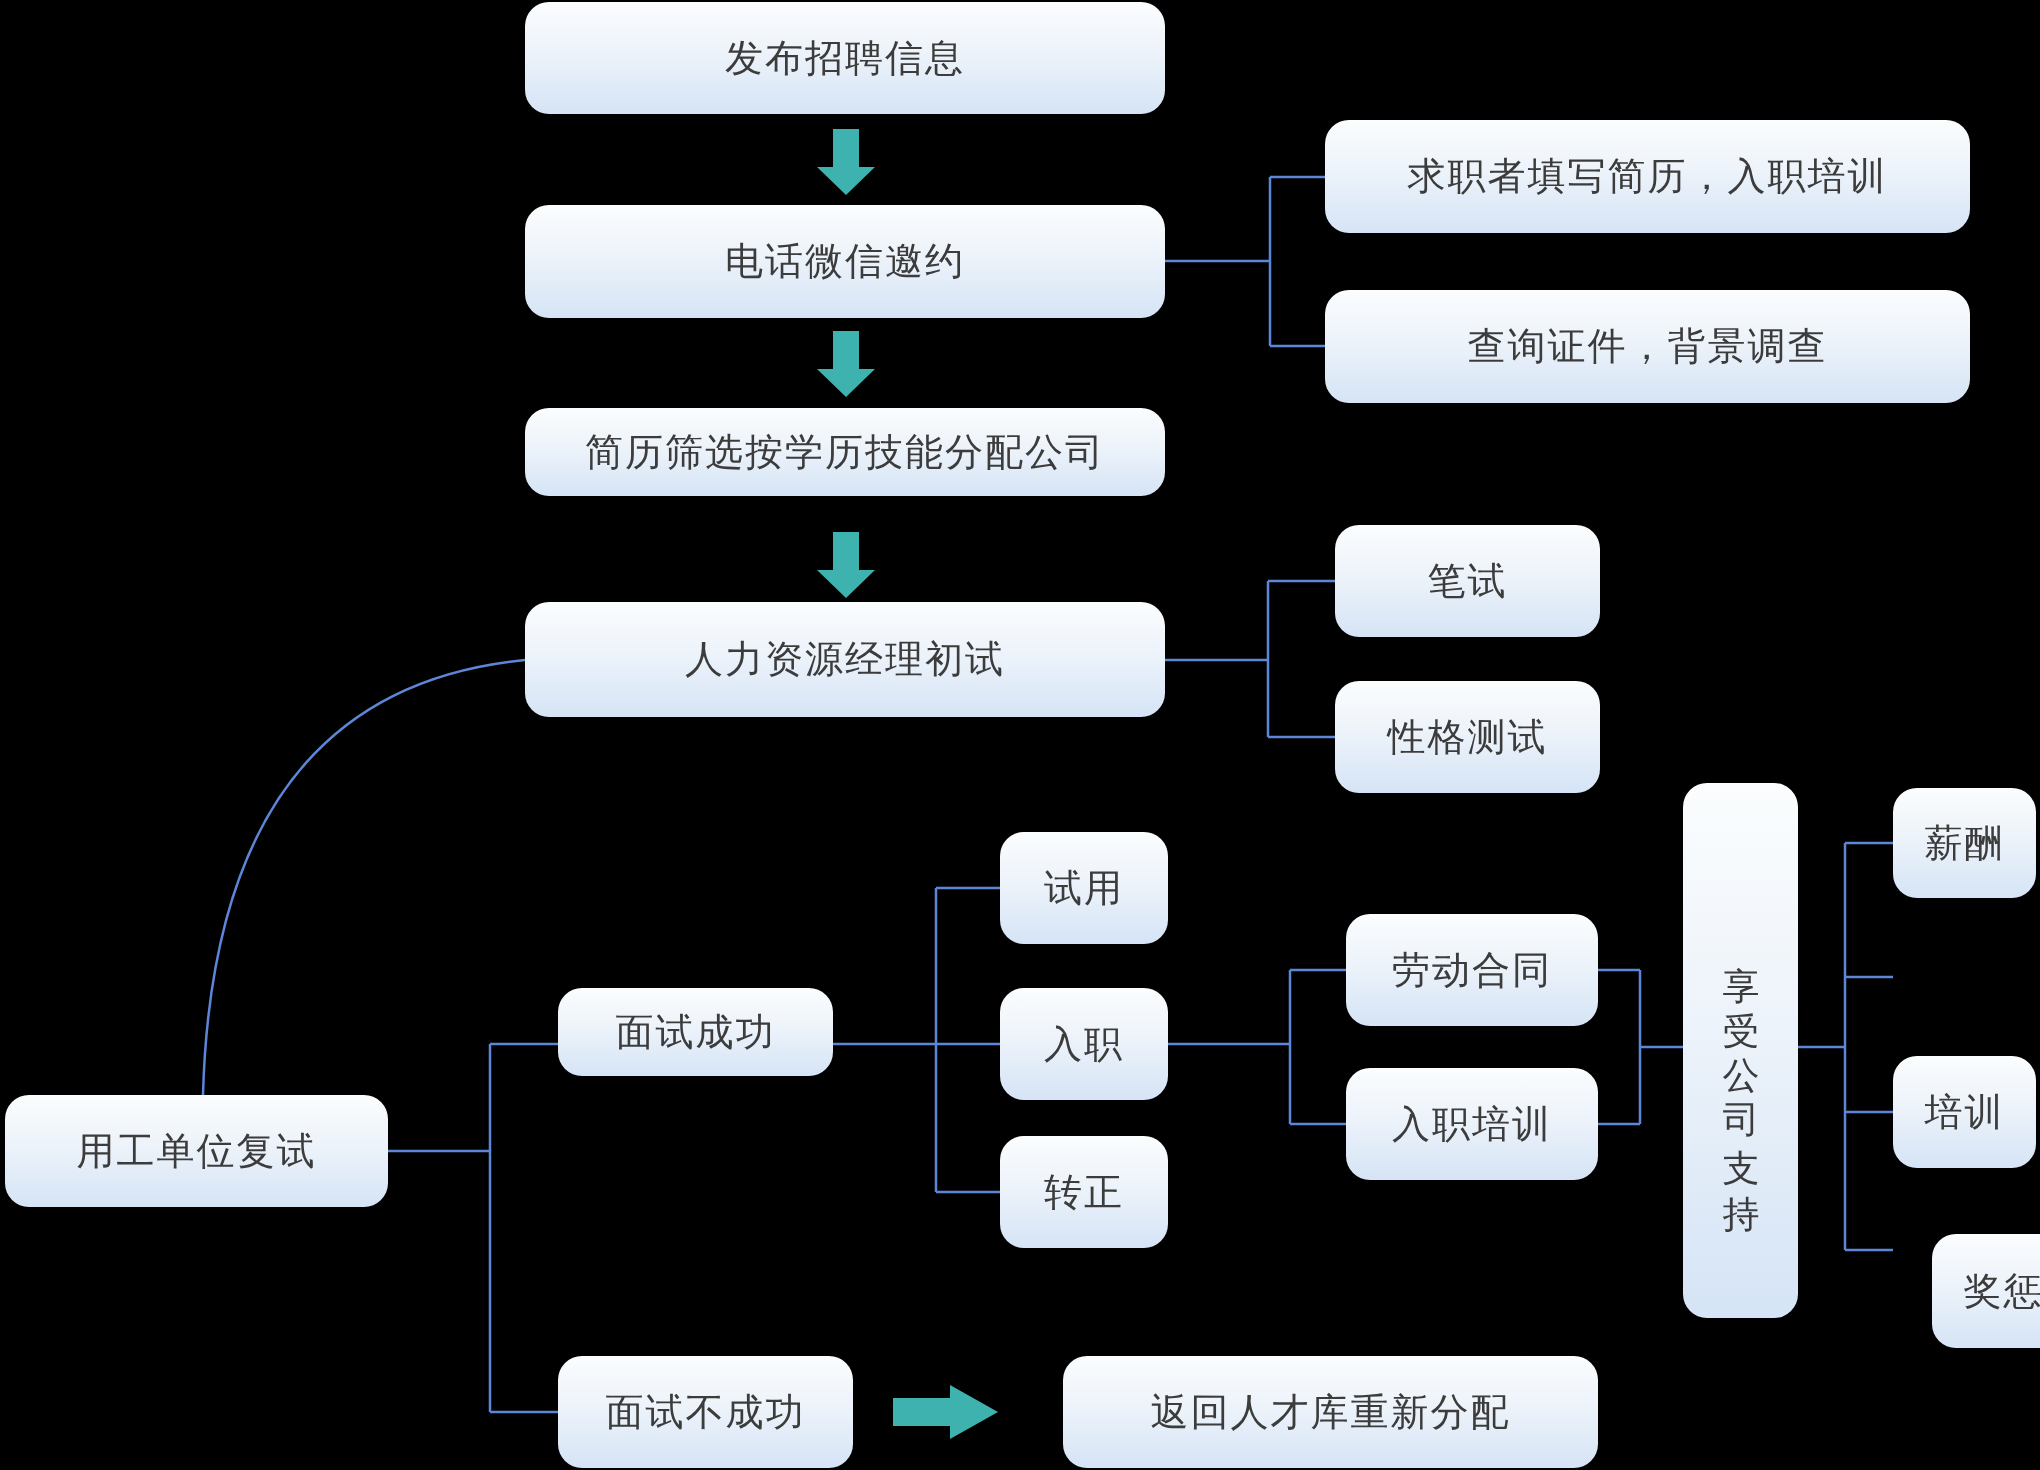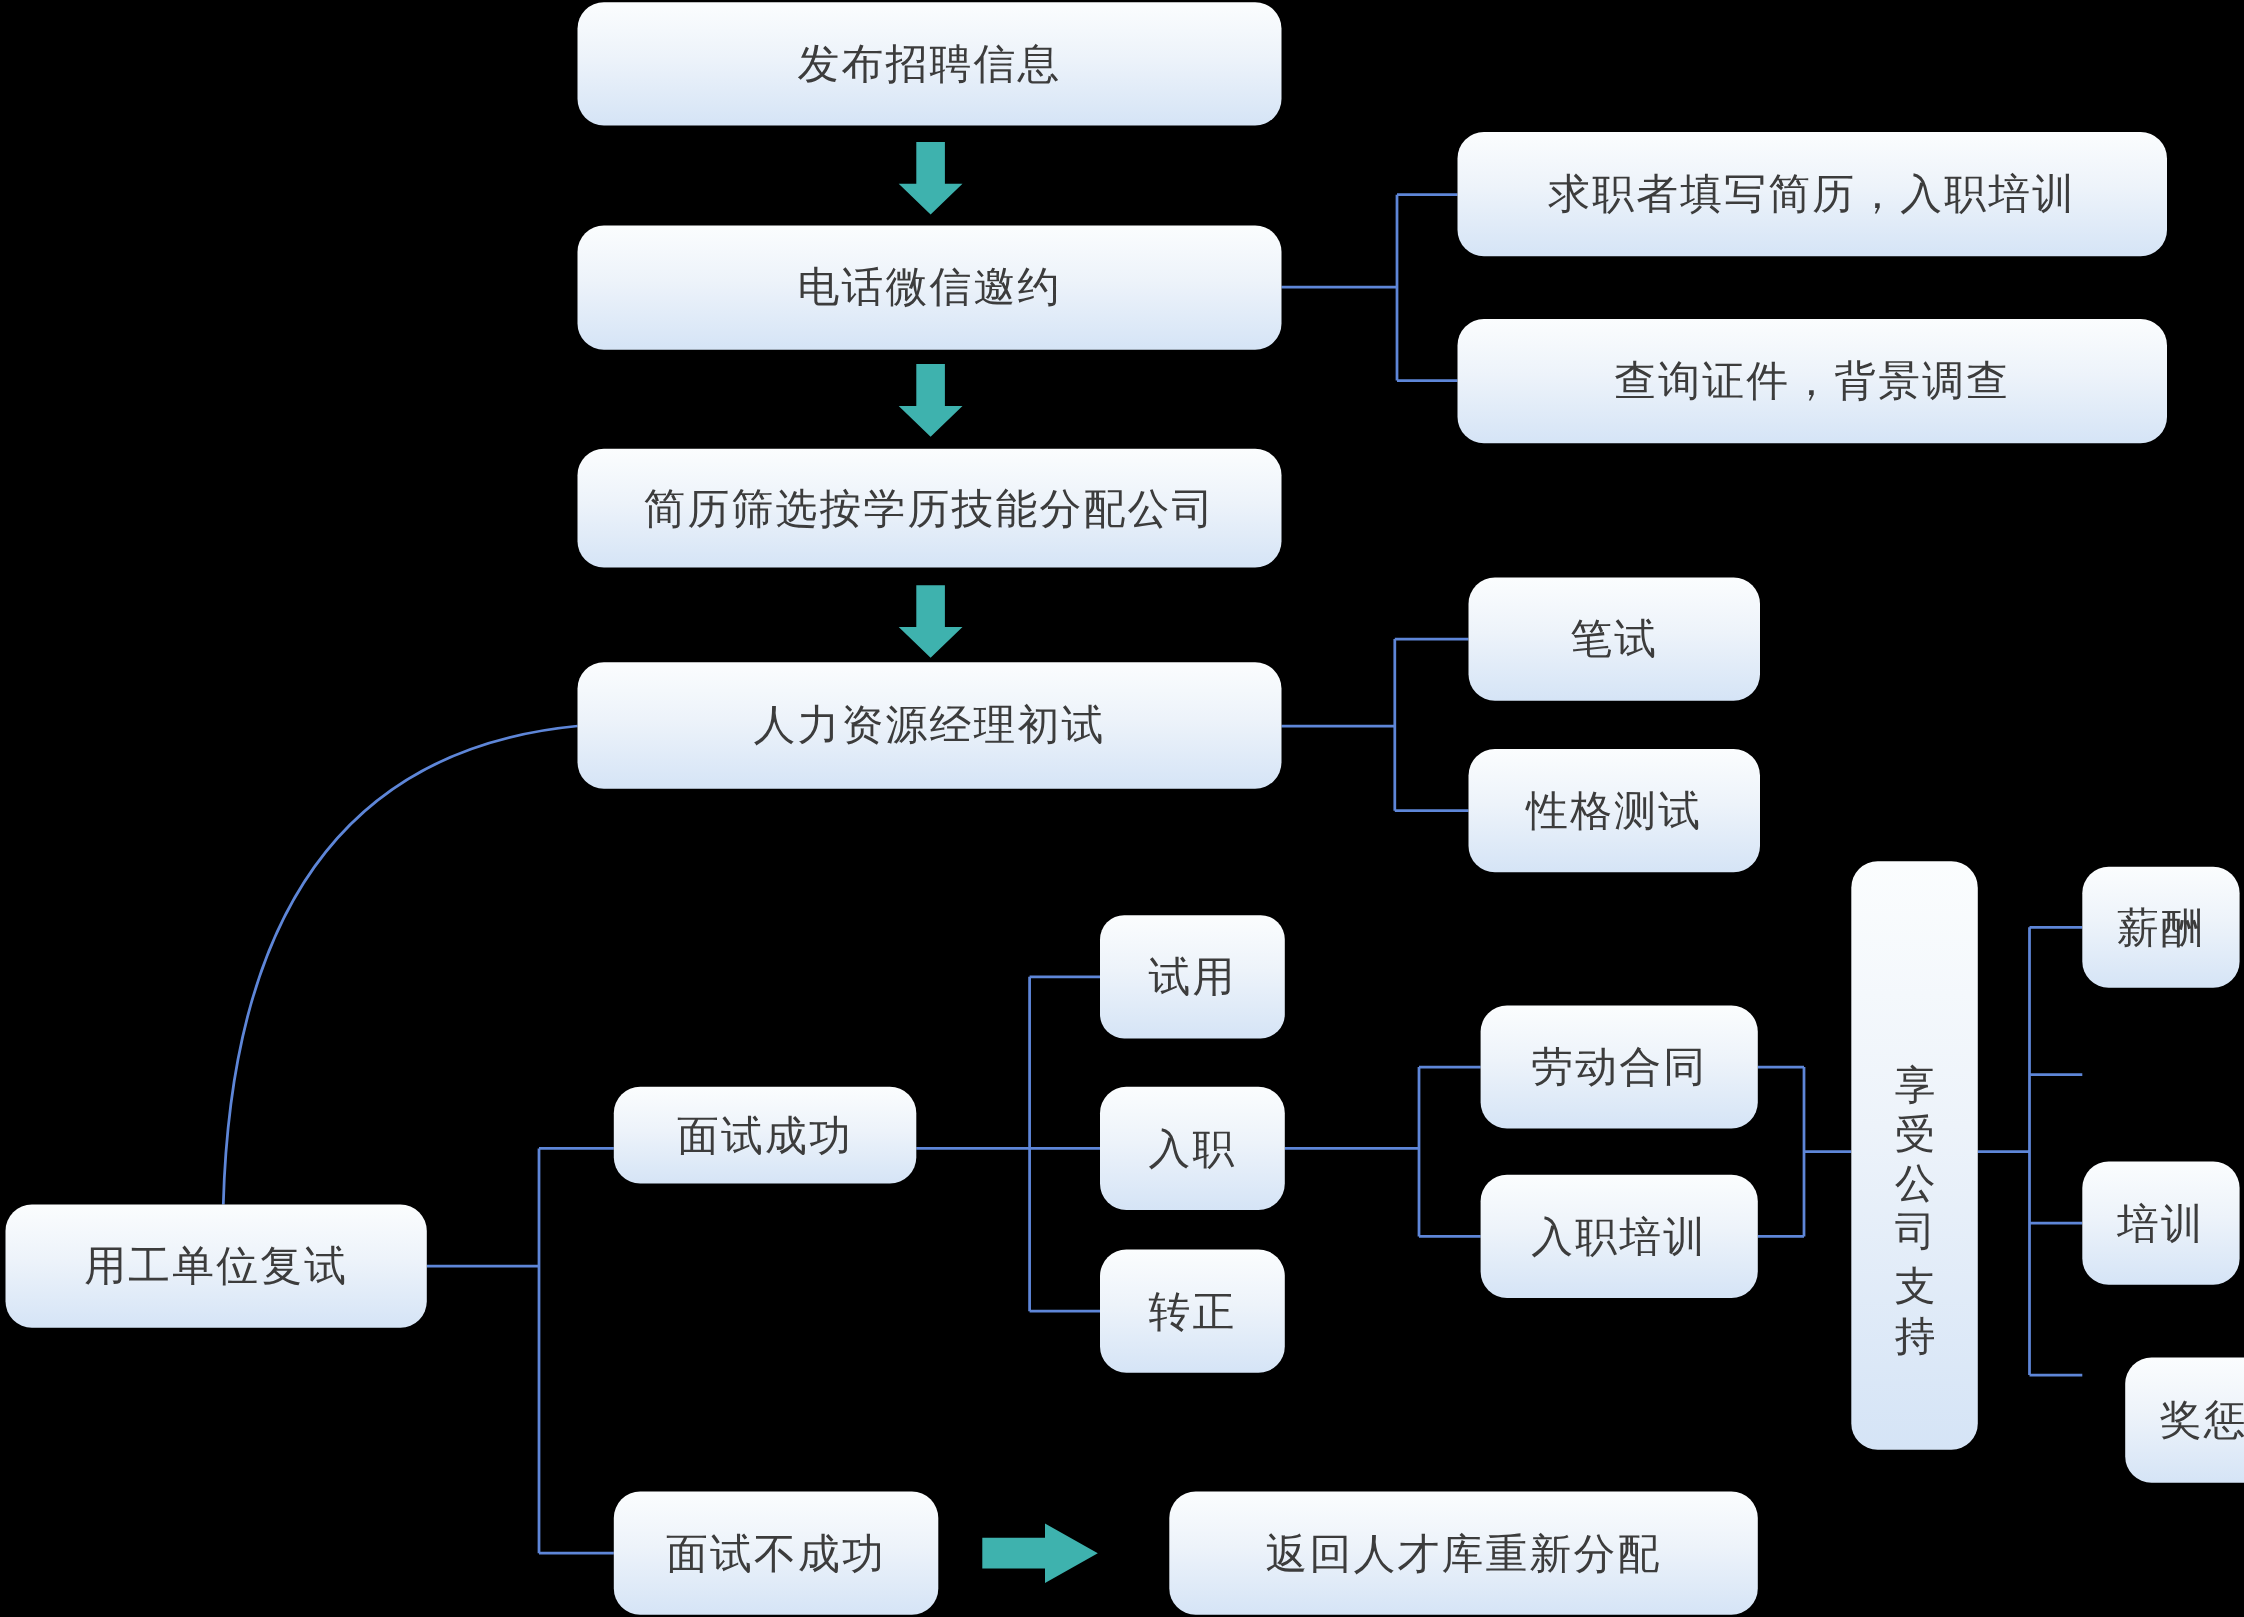--- a/index.html
+++ b/index.html
@@ -44,33 +44,33 @@
     justify-content: center;
     color: var(--box-text, #3C3C3C);
     font-size: 38px;
     font-weight: 500;
     letter-spacing: 2px;
     white-space: nowrap;
   }
   
   .n-publish   { left: 525px;  top: 2px;    width: 640px; height: 112px; }
   .n-invite    { left: 525px;  top: 205px;  width: 640px; height: 113px; }
-  .n-screening { left: 525px;  top: 408px;  width: 640px; height: 108px; }
+  .n-screening { left: 525px;  top: 408px;  width: 640px; height: 88px; }
   .n-first     { left: 525px;  top: 602px;  width: 640px; height: 115px; }
   
   .n-pool      { left: 1325px; top: 120px;  width: 645px; height: 113px; }
   .n-check     { left: 1325px; top: 290px;  width: 645px; height: 113px; }
   
   .n-written     { left: 1335px; top: 525px; width: 265px; height: 112px; }
   .n-personality { left: 1335px; top: 681px; width: 265px; height: 112px; text-align: right; }
   
   .n-second   { left: 5px;    top: 1095px; width: 383px; height: 112px; }
   .n-success  { left: 558px;  top: 988px;  width: 275px; height: 88px; }
   .n-fail     { left: 558px;  top: 1356px; width: 295px; height: 112px; }
-  .n-trial    { left: 1000px; top: 832px;  width: 168px; height: 112px; border-radius: 22px; }
+  .n-trial    { left: 1000px; top: 832px;  width: 168px; height: 112px; }
   .n-onboard  { left: 1000px; top: 988px;  width: 168px; height: 112px; }
   .n-regular  { left: 1000px; top: 1136px; width: 168px; height: 112px; }
   .n-contract  { left: 1346px; top: 914px;  width: 252px; height: 112px; }
   .n-training2 { left: 1346px; top: 1068px; width: 252px; height: 112px; }
   
   .n-support { left: 1683px; top: 783px; width: 115px; height: 535px; }
   .n-support .vert {
     writing-mode: vertical-rl;
     text-orientation: upright;
     letter-spacing: 46px;

